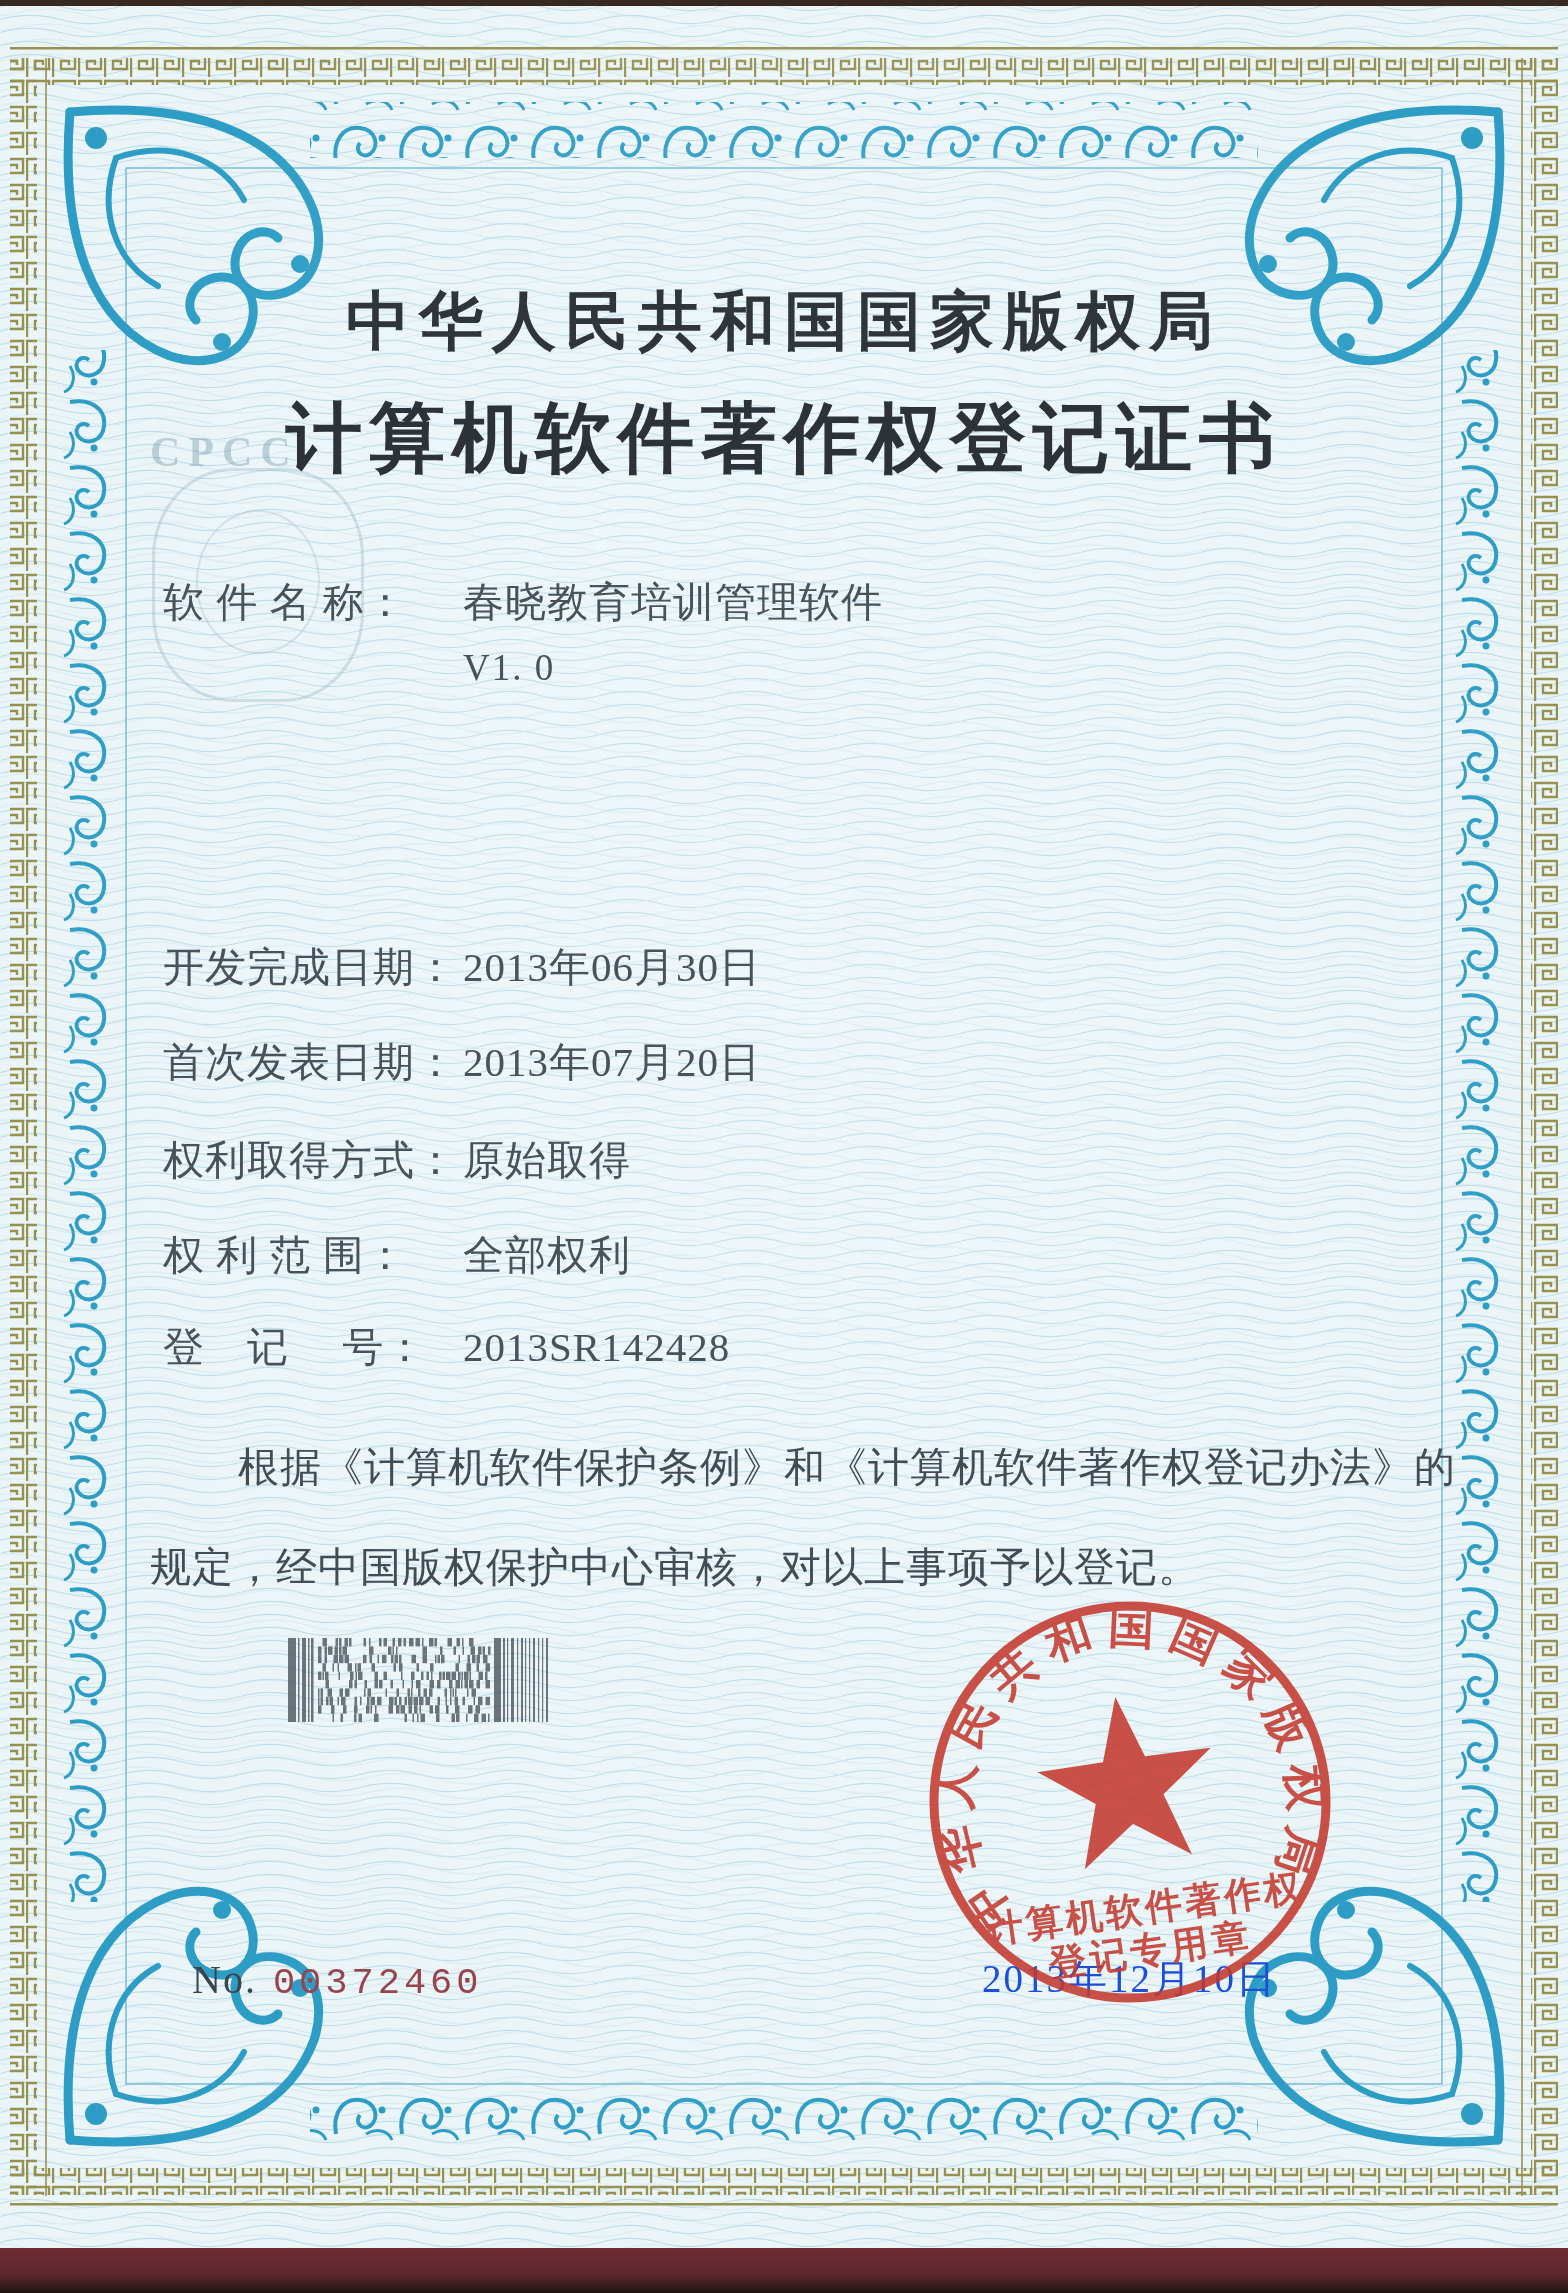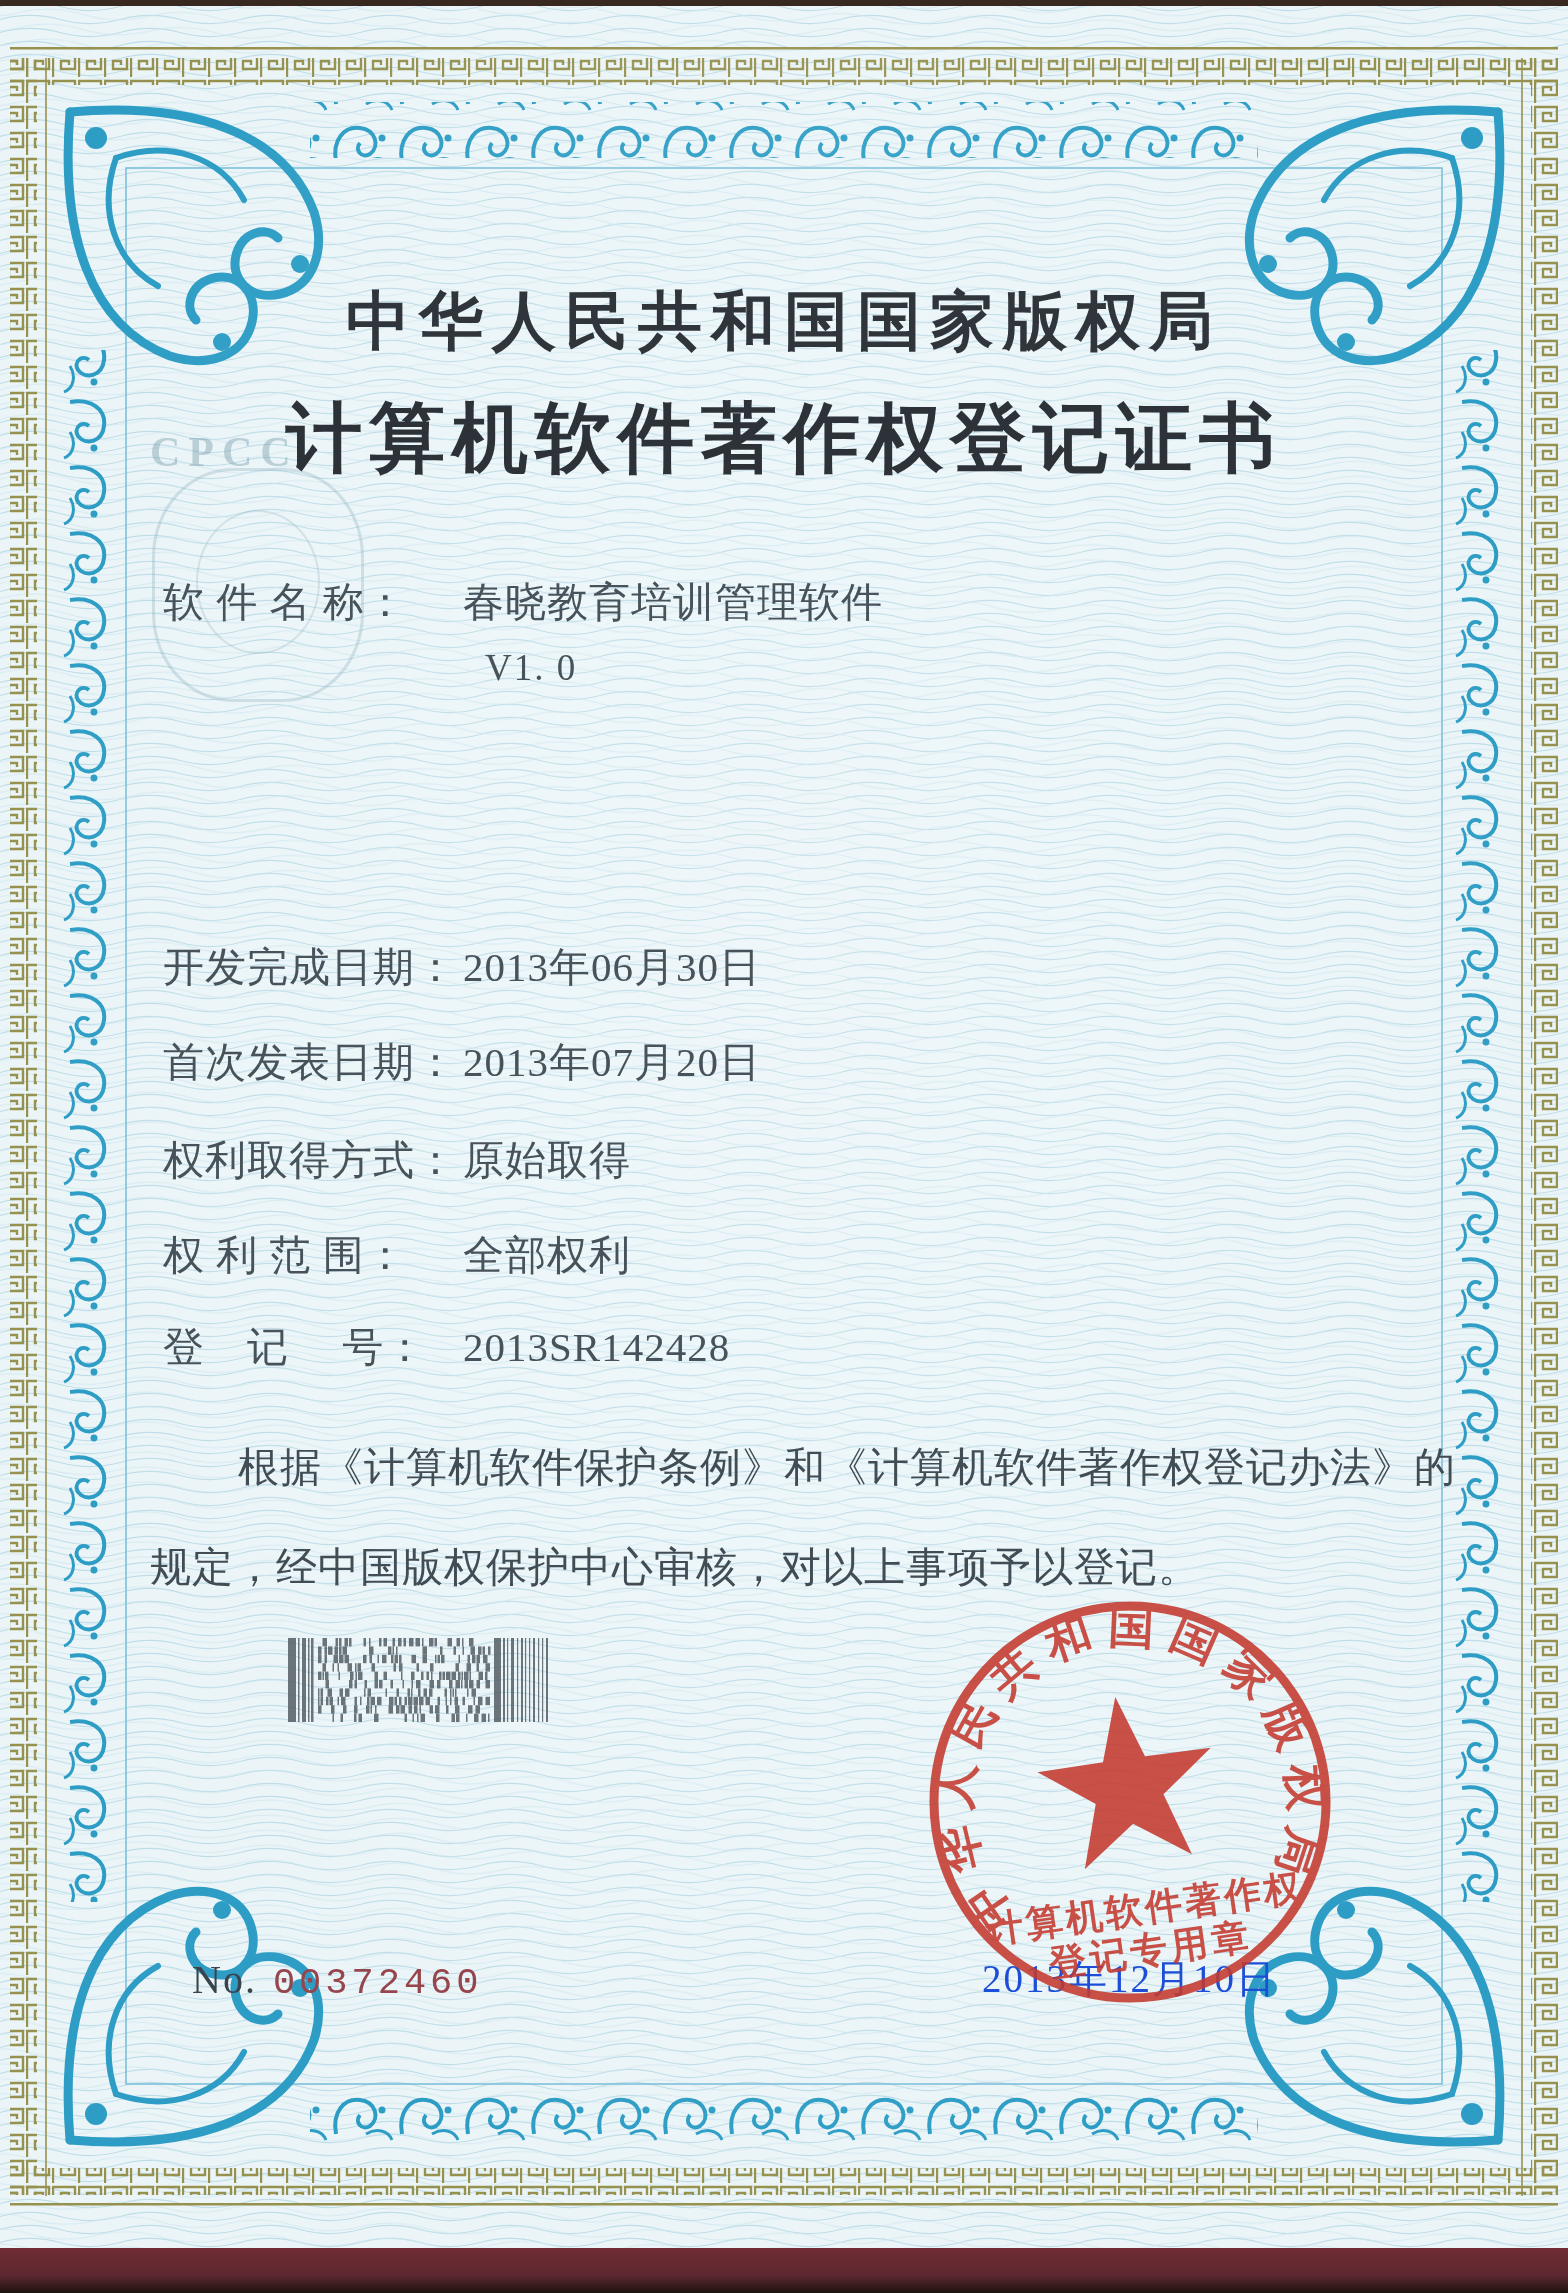--- a/index.html
+++ b/index.html
@@ -17,21 +17,21 @@
     background:radial-gradient(ellipse at 50% 42%, rgba(255,255,255,.16), rgba(255,255,255,0) 70%);}
   .txt{position:absolute;z-index:2;color:#47525b;white-space:nowrap;}
   .authority{left:0;width:100%;top:278px;text-align:center;font-size:64px;font-weight:bold;
     letter-spacing:9px;color:#2f353b;}
   .certtitle{left:0;width:100%;top:388px;text-align:center;font-size:76px;font-weight:bold;
     letter-spacing:7px;color:#2c3238;}
   .certno{left:985px;top:502px;font-size:27px;color:#5a656e;letter-spacing:1px;}
   .certno .v{margin-left:26px;}
   .field{position:absolute;left:163px;z-index:2;font-size:41px;color:#47525b;white-space:nowrap;letter-spacing:1px;}
   .flabel{display:inline-block;width:300px;}
-  .subvalue{position:absolute;left:463px;z-index:2;font-size:37px;color:#47525b;letter-spacing:2px;margin-left:22px;}
+  .subvalue{position:absolute;left:463px;z-index:2;font-size:37px;color:#47525b;letter-spacing:2px;}
   .para{position:absolute;z-index:2;font-size:41px;color:#414c55;letter-spacing:1px;white-space:nowrap;}
   .serial{left:192px;top:1956px;font-size:40px;}
   .serial .no{color:#39444d;letter-spacing:2px;}
   .serial .num{color:#96454d;letter-spacing:4px;margin-left:16px;font-family:"Liberation Mono","DejaVu Sans Mono",monospace;font-size:37px;}
   .issuedate{left:982px;top:1952px;font-size:39px;color:#1d4ed8;letter-spacing:2px;z-index:2;}
   .wm{position:absolute;z-index:1;pointer-events:none;}
   .wm-ring{left:152px;top:468px;width:206px;height:228px;border:3px solid rgba(132,168,183,.30);border-radius:38%;}
   .wm-ring2{left:196px;top:510px;width:120px;height:140px;border:2px solid rgba(132,168,183,.25);border-radius:50%;}
   .wm-text{left:150px;top:428px;width:210px;font-size:42px;letter-spacing:8px;
     color:rgba(116,150,166,.40);font-weight:bold;z-index:1;position:absolute;}

